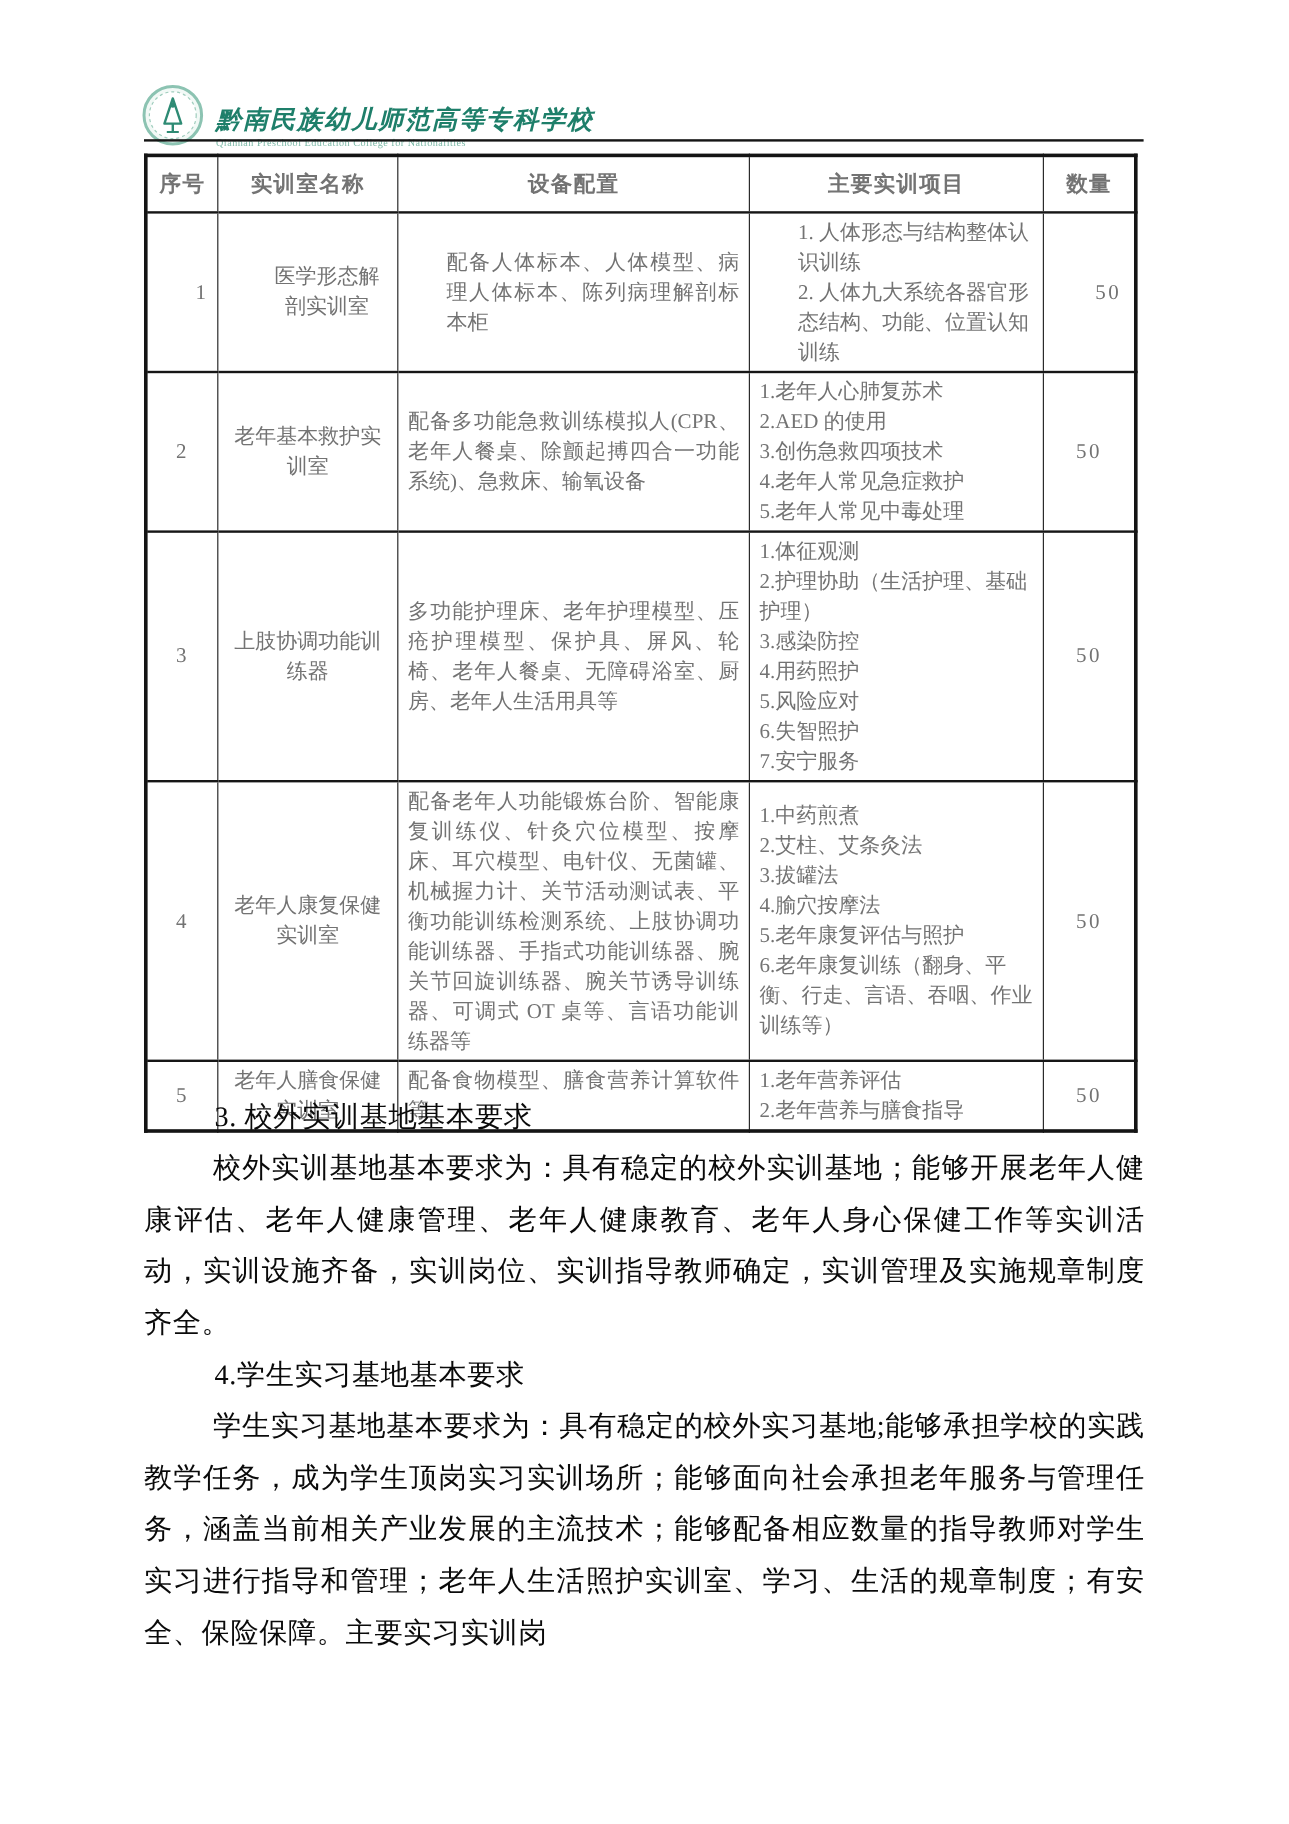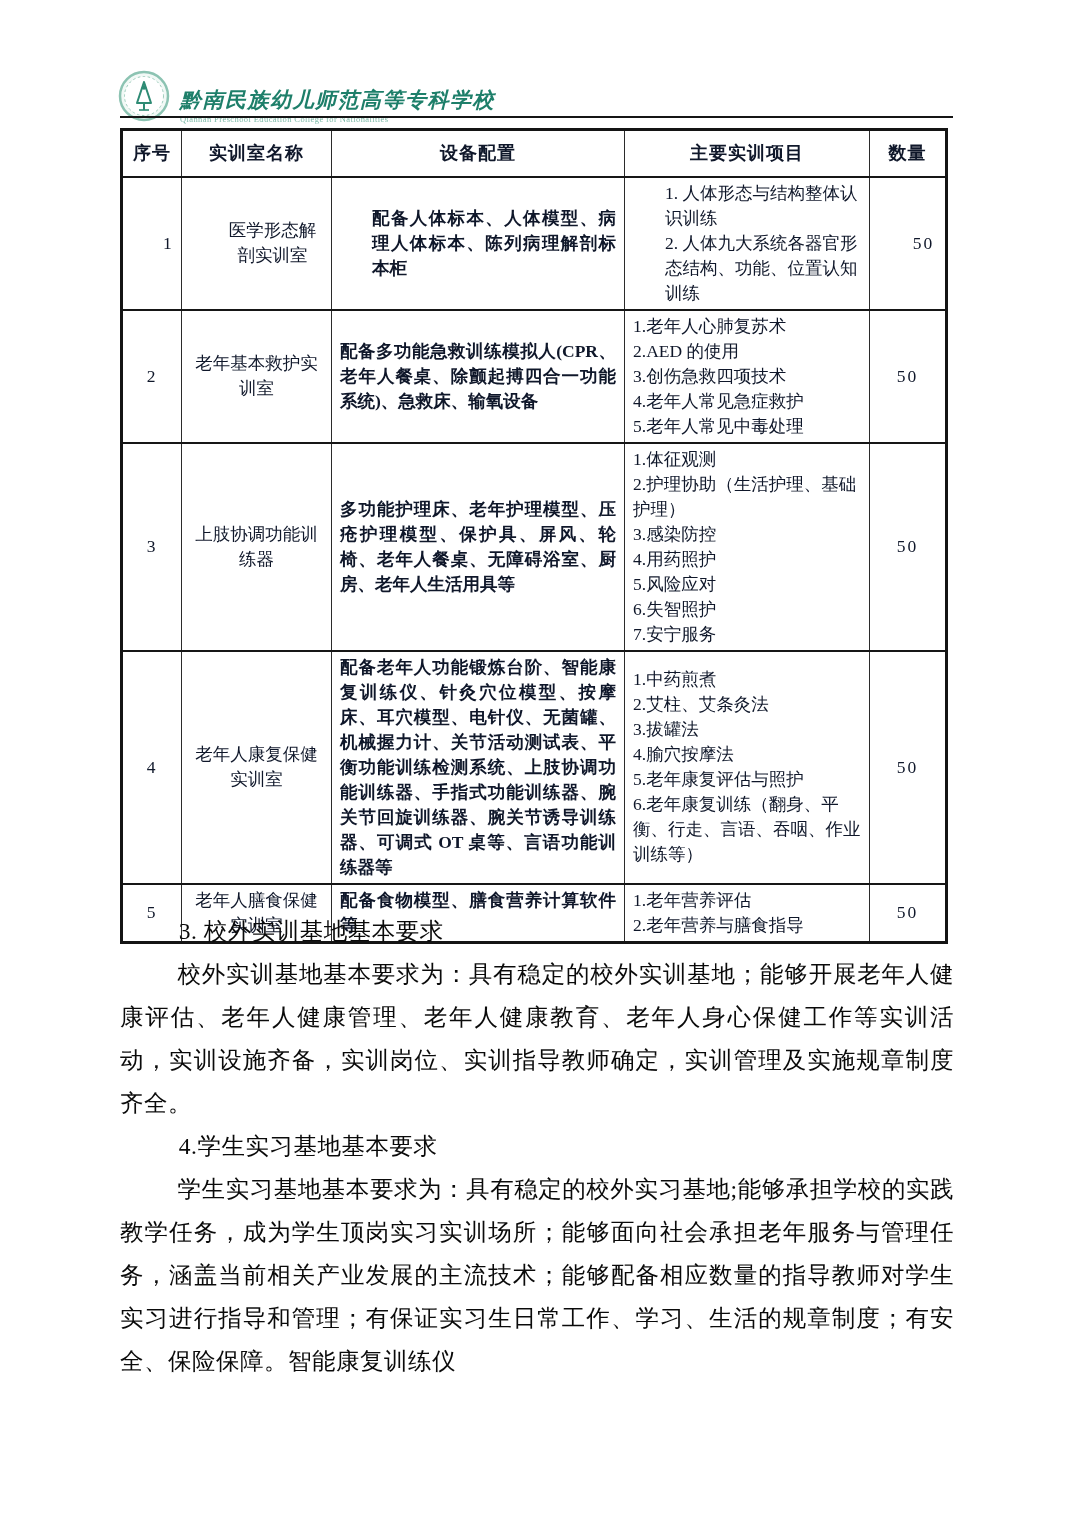--- a/index.html
+++ b/index.html
@@ -58,41 +58,41 @@
   
   .rooms-table {
     position: absolute;
     left: 120px;
     top: 128px;
     width: 825px;
     border-collapse: collapse;
     table-layout: fixed;
     border: 3px solid #141414;
     font-size: 17.5px;
-    color: #0f172a;
+    color: #737373;
   }
   .rooms-table th, .rooms-table td {
     border: 1px solid #2b2b2b;
     border-top: 2px solid #161616;
     border-bottom: 2px solid #161616;
     padding: 3px 8px;
     vertical-align: middle;
     line-height: 25px;
     box-sizing: border-box;
   }
   .rooms-table th {
     height: 47px;
     font-size: 18px;
     font-weight: bold;
     text-align: center;
     letter-spacing: 1px;
   }
   .c-no, .c-qty { text-align: center; letter-spacing: 2px; }
   .c-name { text-align: center; }
-  .c-equip { text-align: justify; font-weight: bold; }
+  .c-equip { text-align: justify; }
   .c-proj { text-align: left; white-space: pre-line; }
   tr.r1 td { height: 125px; padding-left: 40px; }
   tr.r2 td { height: 121px; }
   tr.r3 td { height: 195px; margin-left: 30px; }
   tr.r4 td { height: 221px; }
   tr.r5 td { height: 53px; }
 
   
   .doc-body {
     position: absolute;
@@ -202,16 +202,16 @@
 2.老年营养与膳食指导</td>
         <td class="c-qty">50</td>
       </tr>
     </tbody>
   </table>
 
   <section class="doc-body">
     <p class="sec-heading">3. 校外实训基地基本要求</p>
     <p class="sec-para">校外实训基地基本要求为：具有稳定的校外实训基地；能够开展老年人健康评估、老年人健康管理、老年人健康教育、老年人身心保健工作等实训活动，实训设施齐备，实训岗位、实训指导教师确定，实训管理及实施规章制度齐全。</p>
     <p class="sec-heading">4.学生实习基地基本要求</p>
-    <p class="sec-para">学生实习基地基本要求为：具有稳定的校外实习基地;能够承担学校的实践教学任务，成为学生顶岗实习实训场所；能够面向社会承担老年服务与管理任务，涵盖当前相关产业发展的主流技术；能够配备相应数量的指导教师对学生实习进行指导和管理；有保证实习生日常工作、学习、生活的规章制度；有安全、保险保障。智能康复训练仪</p>
+    <p class="sec-para">学生实习基地基本要求为：具有稳定的校外实习基地;能够承担学校的实践教学任务，成为学生顶岗实习实训场所；能够面向社会承担老年服务与管理任务，涵盖当前相关产业发展的主流技术；能够配备相应数量的指导教师对学生实习进行指导和管理；老年人生活照护实训室、学习、生活的规章制度；有安全、保险保障。主要实习实训岗</p>
   </section>
 
 </div>
 
 </body></html>

